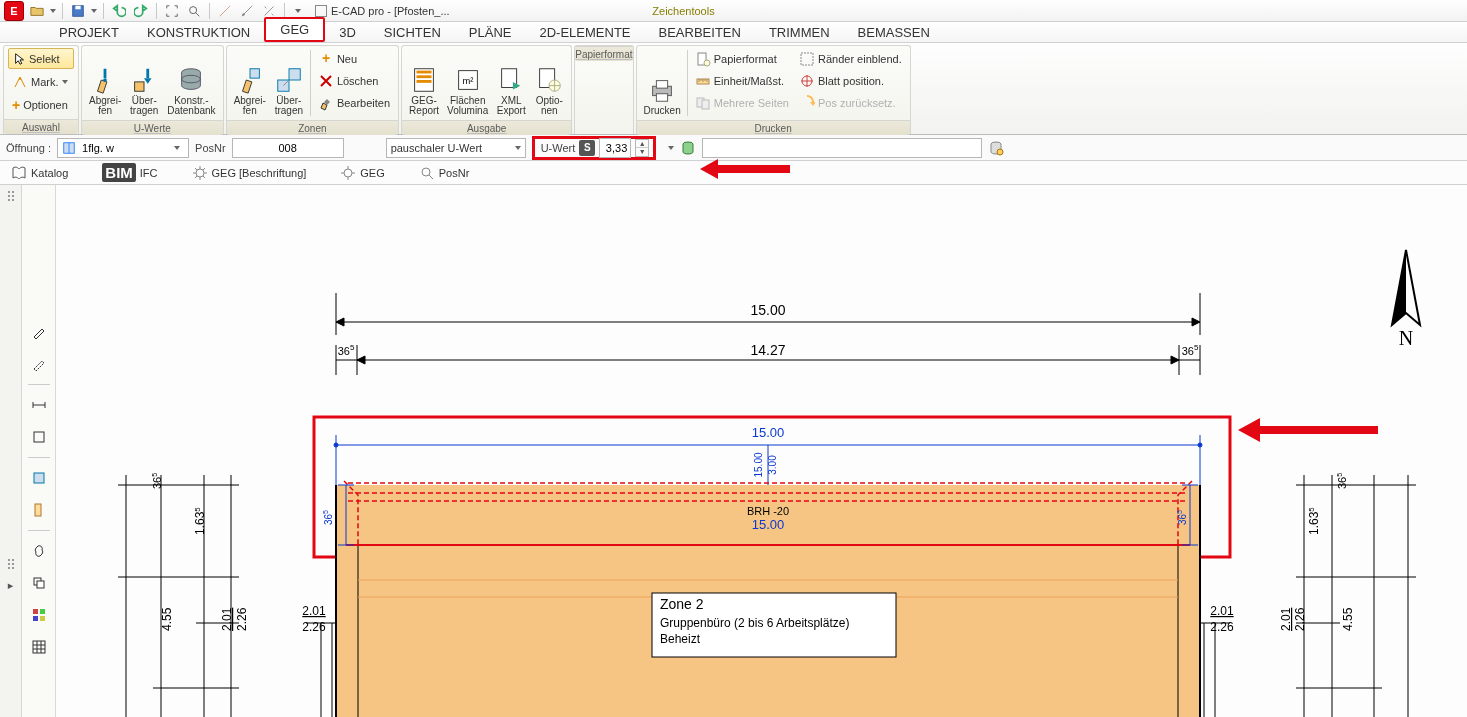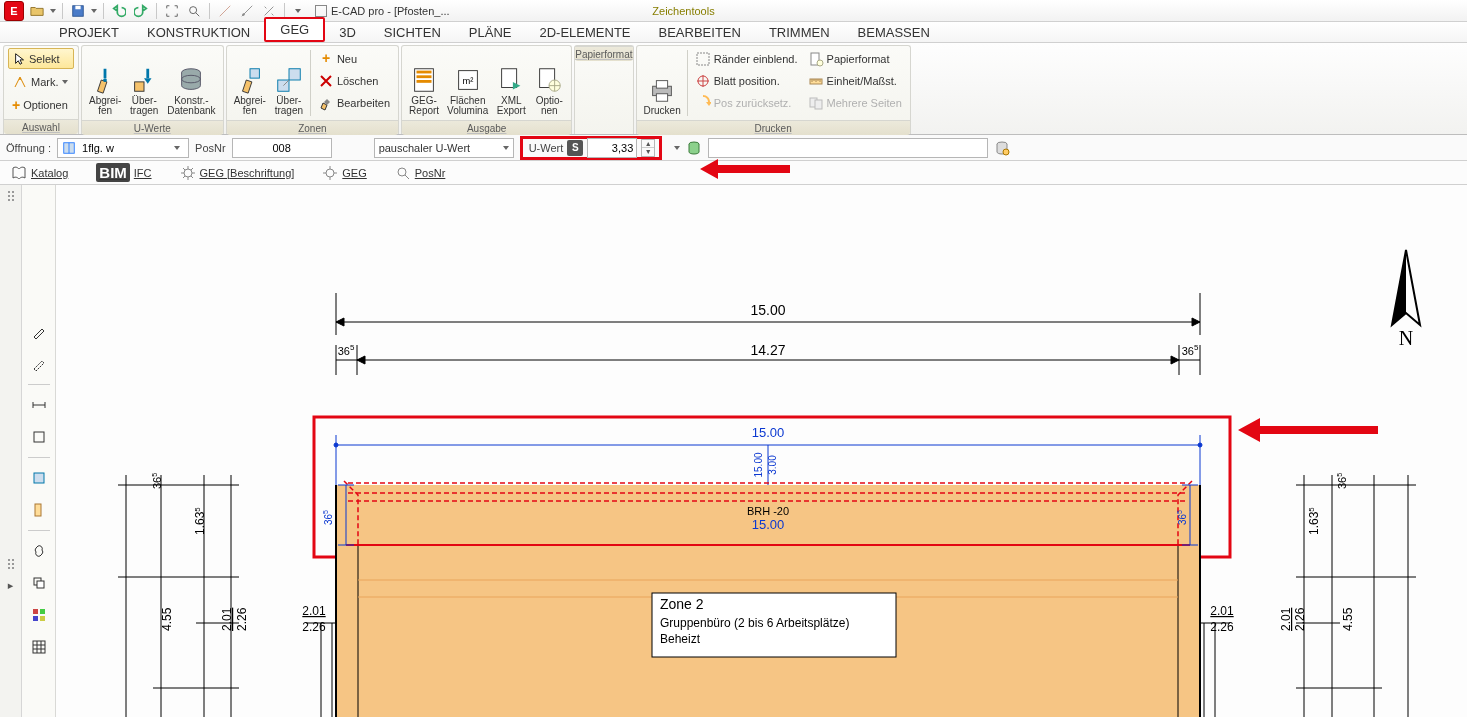--- a/index.html
+++ b/index.html
@@ -74,21 +74,21 @@
   .txtfield{height:20px;border:1px solid #b6b6b6;background:#fff;text-align:center;font:inherit;}
   .uwert-group{display:flex;align-items:center;gap:4px;border:3px solid var(--accent-red);padding:1px 4px 1px 6px;height:24px;}
   .s-badge{width:16px;height:16px;background:#555;color:#fff;display:flex;align-items:center;justify-content:center;font-weight:bold;border-radius:2px;font-size:10px;}
   .spinner{display:flex;flex-direction:column;border:1px solid #b6b6b6;}
   .spinner div{width:12px;height:8px;display:flex;align-items:center;justify-content:center;font-size:7px;color:#555;border-bottom:1px solid #ccc;}
   .spinner div:last-child{border-bottom:none;}
   .db-ico{width:16px;height:16px;}
   .longfield{height:20px;width:280px;border:1px solid #b6b6b6;background:#fff;}
 
   
-  .secbar{height:24px;display:flex;align-items:center;border-bottom:1px solid #d0d0d0;padding:0 6px;gap:18px;background:#fcfcfc;text-decoration:underline;}
+  .secbar{height:24px;display:flex;align-items:center;border-bottom:1px solid #d0d0d0;padding:0 6px;gap:24px;background:#fcfcfc;}
   .secbtn{display:flex;align-items:center;gap:4px;padding:2px 4px;border:1px solid transparent;border-radius:2px;}
   .bim-badge{background:#444;color:#fff;font-weight:bold;font-size:15px;padding:1px 3px;border-radius:2px;}
 
   
   .workspace{position:absolute;top:185px;left:0;right:0;bottom:0;display:flex;}
   .side-panel{width:22px;background:#f3f3f0;border-right:1px solid #d6d6d6;display:flex;flex-direction:column;align-items:center;gap:4px;padding-top:6px;}
   .side-dots{display:grid;grid-template-columns:repeat(2,2px);grid-auto-rows:2px;gap:2px;}
   .side-dots span{background:#999;width:2px;height:2px;}
   .tool-strip{width:34px;background:#fafaf7;border-right:1px solid #d9d9d6;display:flex;flex-direction:column;align-items:center;padding-top:135px;gap:8px;}
   .tool-btn{width:24px;height:24px;display:flex;align-items:center;justify-content:center;border:1px solid transparent;border-radius:2px;color:#555;}
@@ -360,88 +360,88 @@
               <rect x="10" y="6" width="12" height="8" fill="#fff" stroke="#555"></rect>
               <rect x="10" y="20" width="12" height="8" fill="#fff" stroke="#555"></rect>
             </svg>
           </div>
         <div class="btn-label">Drucken</div>
       </div>
       <div class="vline"></div>
       <div class="btn-stack">
         <div class="btn-row">
           <svg class="ico-sm" viewBox="0 0 16 16">
+              <rect x="3" y="2" width="8" height="12" fill="#fff" stroke="#888"></rect>
+              <circle cx="12" cy="12" r="3" fill="#ffd" stroke="#aa8"></circle>
+            </svg>
+          <span>Papierformat</span>
+        </div>
+        <div class="btn-row">
+          <svg class="ico-sm" viewBox="0 0 16 16">
+              <rect x="2" y="6" width="12" height="5" fill="#fd9" stroke="#a85"></rect>
+              <path stroke="#a85" d="M4 6v3M6 6v2M8 6v3M10 6v2M12 6v3"></path>
+            </svg>
+          <span>Einheit/Maßst.</span>
+        </div>
+        <div class="btn-row muted">
+          <svg class="ico-sm" viewBox="0 0 16 16">
+              <rect x="2" y="3" width="7" height="9" fill="#eee" stroke="#bbb"></rect>
+              <rect x="7" y="5" width="7" height="9" fill="#eee" stroke="#bbb"></rect>
+            </svg>
+          <span>Mehrere Seiten</span>
+        </div>
+      </div>
+      <div class="btn-stack">
+        <div class="btn-row">
+          <svg class="ico-sm" viewBox="0 0 16 16">
               <rect x="2" y="2" width="12" height="12" fill="none" stroke="#888" stroke-dasharray="2 1"></rect>
             </svg>
           <span>Ränder einblend.</span>
         </div>
         <div class="btn-row">
           <svg class="ico-sm" viewBox="0 0 16 16">
               <circle cx="8" cy="8" r="5" fill="none" stroke="#c44"></circle>
               <path stroke="#c44" d="M8 2v12M2 8h12"></path>
             </svg>
           <span>Blatt position.</span>
         </div>
         <div class="btn-row muted">
           <svg class="ico-sm" viewBox="0 0 16 16">
               <path fill="#fb5" d="M8 2c3 0 5 2 5 5h-2l3 4 3-4h-2c0-4-3-7-7-7z"></path>
             </svg>
           <span>Pos zurücksetz.</span>
-        </div>
-      </div>
-      <div class="btn-stack">
-        <div class="btn-row">
-          <svg class="ico-sm" viewBox="0 0 16 16">
-              <rect x="3" y="2" width="8" height="12" fill="#fff" stroke="#888"></rect>
-              <circle cx="12" cy="12" r="3" fill="#ffd" stroke="#aa8"></circle>
-            </svg>
-          <span>Papierformat</span>
-        </div>
-        <div class="btn-row">
-          <svg class="ico-sm" viewBox="0 0 16 16">
-              <rect x="2" y="6" width="12" height="5" fill="#fd9" stroke="#a85"></rect>
-              <path stroke="#a85" d="M4 6v3M6 6v2M8 6v3M10 6v2M12 6v3"></path>
-            </svg>
-          <span>Einheit/Maßst.</span>
-        </div>
-        <div class="btn-row muted">
-          <svg class="ico-sm" viewBox="0 0 16 16">
-              <rect x="2" y="3" width="7" height="9" fill="#eee" stroke="#bbb"></rect>
-              <rect x="7" y="5" width="7" height="9" fill="#eee" stroke="#bbb"></rect>
-            </svg>
-          <span>Mehrere Seiten</span>
         </div>
       </div>
     </div>
     <div class="group-title">Drucken</div>
   </div>
 
 </div>
 
 <div class="optionbar">
   <label>Öffnung :</label>
   <div class="combo" style="width:132px;">
     <svg width="14" height="14" viewBox="0 0 16 16">
         <rect x="2" y="2" width="12" height="12" fill="#cde" stroke="#27f"></rect>
         <path stroke="#27f" d="M8 2v12"></path>
       </svg>
     <input value="1flg. w" style="">
     <span class="dd-caret"></span>
   </div>
   <label>PosNr</label>
-  <input class="txtfield" style="width: 100px;" value="008">
+  <input class="txtfield" style="width: 112px;" value="008">
   <div style="width:30px"></div>
   <div class="combo" style="width:140px;">
     <span style="flex:1">pauschaler U-Wert</span>
     <span class="dd-caret"></span>
   </div>
   <div class="uwert-group">
     <label>U-Wert</label>
     <div class="s-badge">S</div>
-    <input class="txtfield" style="width: 50px; text-align: right; padding-right: 3px;" value="3,33">
+    <input class="txtfield" style="width: 32px; text-align: right; padding-right: 3px;" value="3,33">
     <div class="spinner">
         <div>▲</div>
         <div>▼</div>
       </div>
   </div>
   <span class="dd-caret" style="margin-left:6px;"></span>
   <svg class="db-ico" viewBox="0 0 16 16">
       <ellipse cx="8" cy="4" rx="5" ry="2" fill="#8cd18c" stroke="#3a7a3a"></ellipse>
       <path fill="#8cd18c" stroke="#3a7a3a" d="M3 4v8c0 1 2 2 5 2s5-1 5-2V4"></path>
     </svg>

